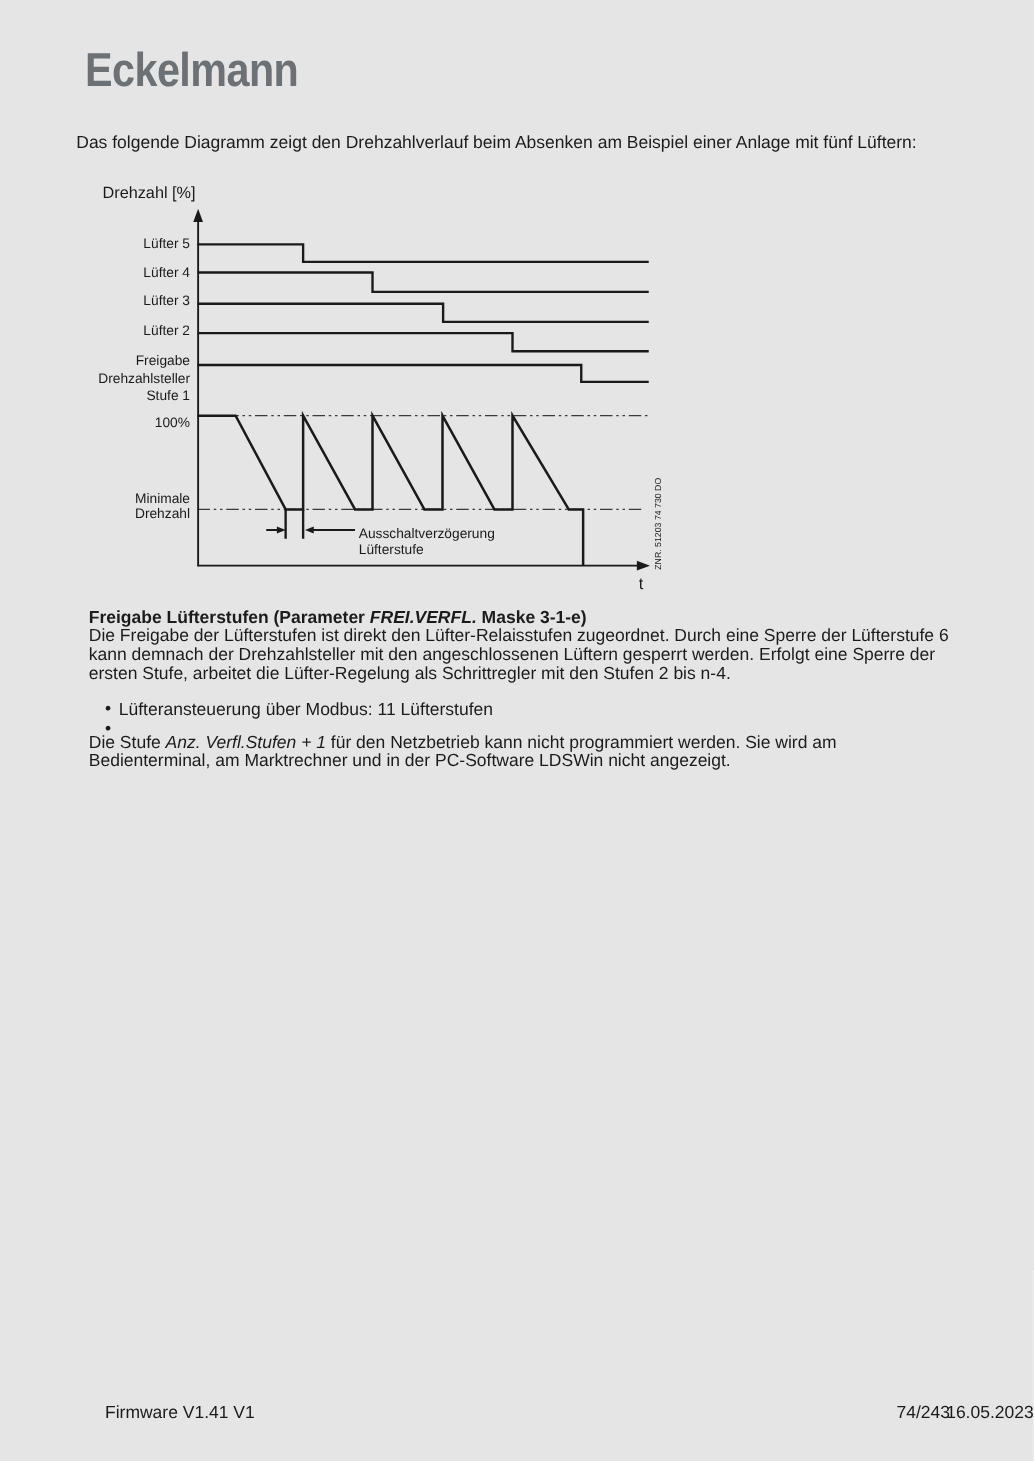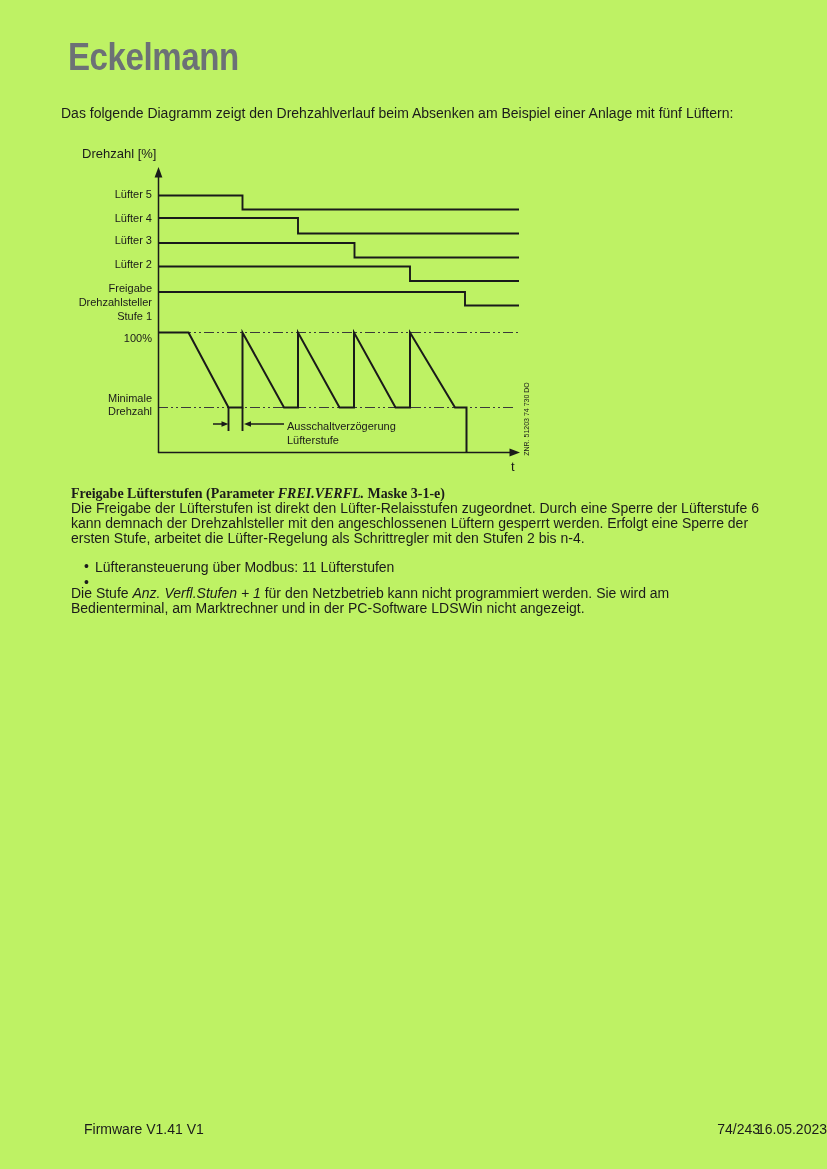--- a/index.html
+++ b/index.html
@@ -1,23 +1,23 @@
 <!DOCTYPE html>
 <html><head>
 <meta charset="utf-8">
 <style>
   html,body{margin:0;padding:0;background:#ffffff;}
   body{font-family:"Liberation Sans", sans-serif;color:#1b1b1b;}
-  .page{position:relative;width:827px;height:1169px;background:#bef264;overflow:hidden;}
+  .page{position:relative;width:827px;height:1169px;background:#e5e5e5;overflow:hidden;}
   .logo{position:absolute;left:68px;top:36px;font-size:38px;font-weight:bold;color:#6c7176;
         letter-spacing:-0.5px;transform:scaleX(0.87);transform-origin:left center;white-space:nowrap;}
   .intro{position:absolute;left:61px;top:105px;width:740px;font-size:14px;line-height:16px;}
   .diagram-svg{position:absolute;left:60px;top:138px;}
   .section{position:absolute;left:71px;top:486px;width:716px;font-size:14px;line-height:15px;}
-  .section .heading{font-weight:bold;font-family:Liberation Serif, serif;}
+  .section .heading{font-weight:bold;}
   .italic{font-style:italic;}
   .bullets{margin-top:14px;}
   .bullet-row{position:relative;padding-left:24px;line-height:15.5px;}
   .bullet-row .dot{position:absolute;left:13px;top:-1px;}
   .note{margin-top:10px;}
   .footer-left{position:absolute;left:84px;top:1121px;font-size:14px;}
   .footer-center{position:absolute;left:0;right:0;top:1121px;text-align:right;font-size:14px;}
   .footer-right{position:absolute;right:67px;top:1121px;font-size:14px;text-align:left;}
   svg text{font-family:"Liberation Sans", sans-serif;fill:#1a1a1a;}
   .sig{fill:none;stroke:#1a1a1a;stroke-width:1.9;}

